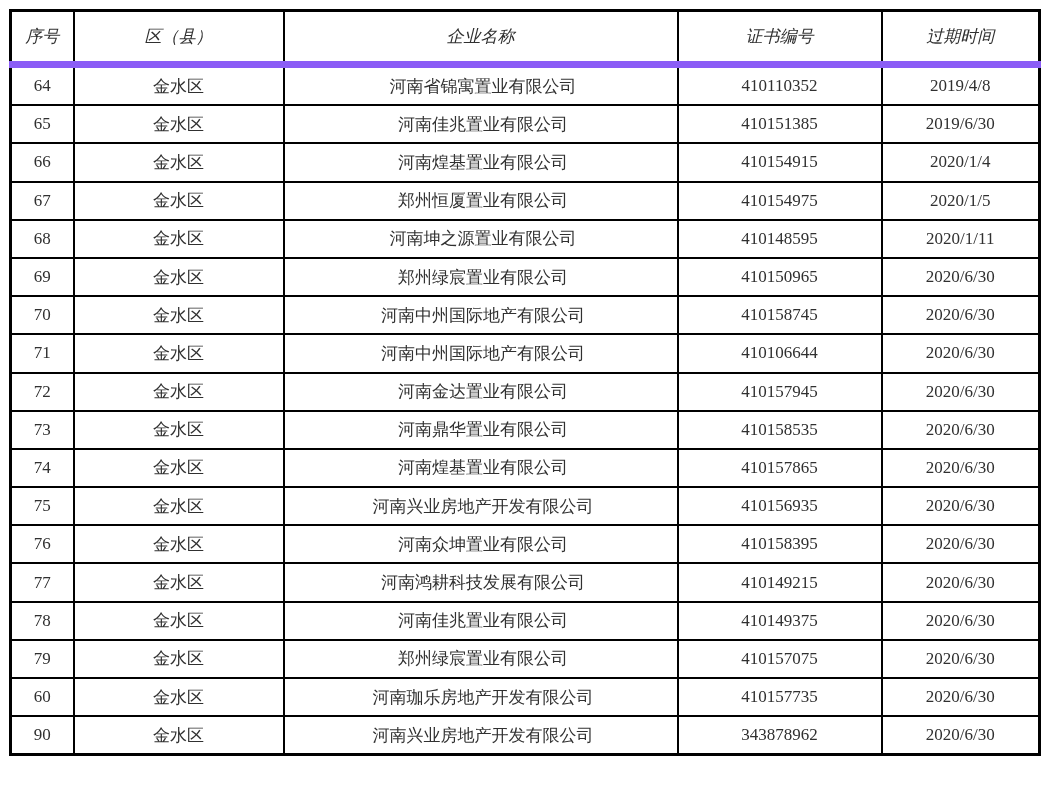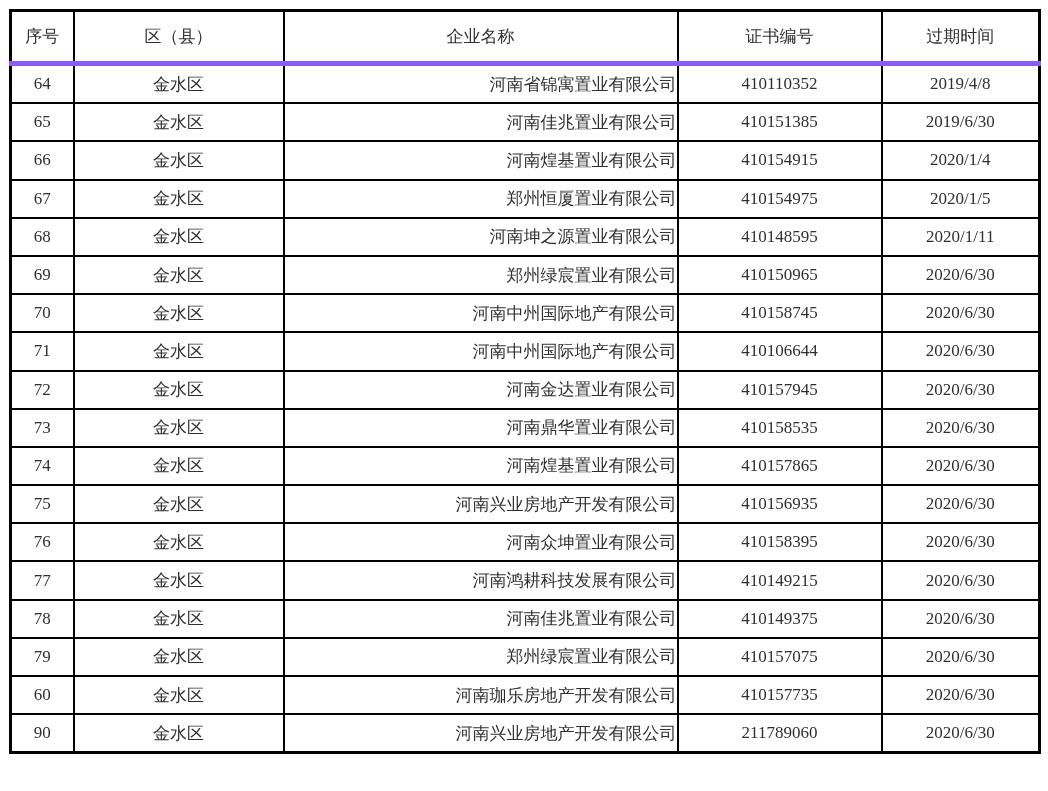--- a/index.html
+++ b/index.html
@@ -37,27 +37,28 @@
     font-size: 17px;
     font-weight: normal;
     text-align: center;
     vertical-align: middle;
     white-space: nowrap;
     overflow: hidden;
     padding: 0;
   }
   .cert-table thead th {
     height: 49px;
-    border-bottom: 5px solid #8b5cf6;
+    border-bottom: 7px solid #8b5cf6;
+    font-style: italic;
   }
   .cert-table tbody td {
     height: 36.2px;
   }
   .cert-table tbody td.cell-company {
-    text-align: right;
+    text-align: center;
     padding-left: 5px;
   }
 </style>
 </head>
 <body>
 
 <div class="page">
   <table class="cert-table">
     <colgroup>
       <col class="c-index">
@@ -192,18 +193,18 @@
     <td class="cell-index">60</td>
     <td class="cell-district">金水区</td>
     <td class="cell-company">河南珈乐房地产开发有限公司</td>
     <td class="cell-cert-no">410157735</td>
     <td class="cell-expiry">2020/6/30</td>
   </tr>
         <tr>
     <td class="cell-index">90</td>
     <td class="cell-district">金水区</td>
     <td class="cell-company">河南兴业房地产开发有限公司</td>
-    <td class="cell-cert-no">211789060</td>
+    <td class="cell-cert-no">343878962</td>
     <td class="cell-expiry">2020/6/30</td>
   </tr>
       </tbody>
   </table>
 </div>
 
 </body></html>

